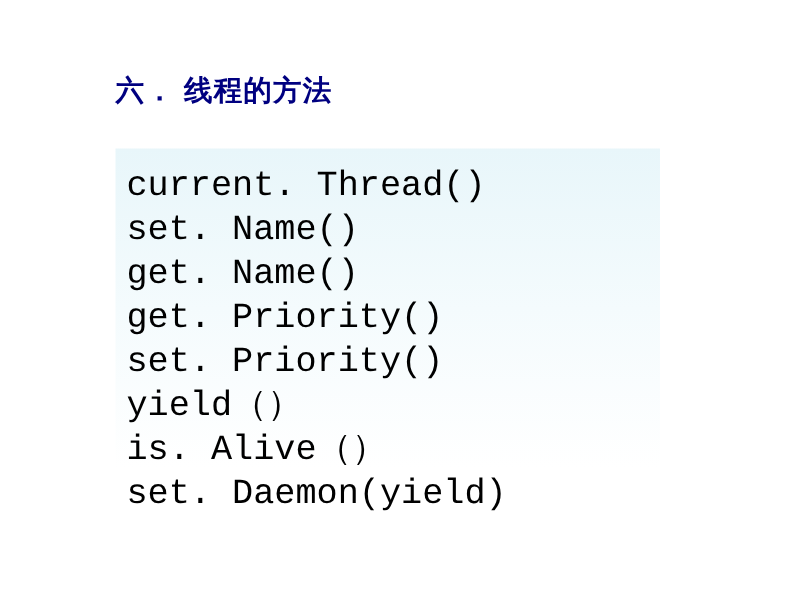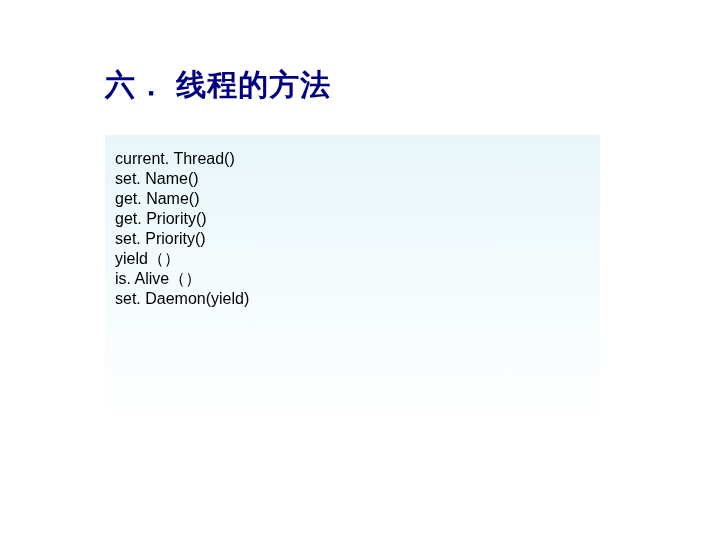--- a/index.html
+++ b/index.html
@@ -7,39 +7,39 @@
       width: 720px;
       height: 540px;
       background: #ffffff;
       font-family: "Microsoft YaHei", "SimSun", Arial, sans-serif;
       position: relative;
     }
     .heading {
       position: absolute;
       top: 65px;
       left: 105px;
-      font-size: 30px;
+      font-size: 26px;
       font-weight: bold;
       color: #000080;
       letter-spacing: 1px;
     }
     .content-box {
       position: absolute;
       top: 135px;
       left: 105px;
       width: 495px;
       height: 290px;
       background: linear-gradient(to bottom, #e8f6fa 0%, #f4fbfd 50%, #ffffff 100%);
       padding: 14px 10px;
     }
     .method-line {
-      font-size: 16px;
+      font-size: 32px;
       color: #000000;
       line-height: 1.25;
-      font-family: Liberation Sans, sans-serif;
+      font-family: Liberation Mono, monospace;
     }
   </style>
 </head>
 <body>
 
 <div class="heading">六．  线程的方法</div>
 
 <div class="content-box">
   <div class="method-line">current. Thread()</div>
   <div class="method-line">set. Name()</div>

